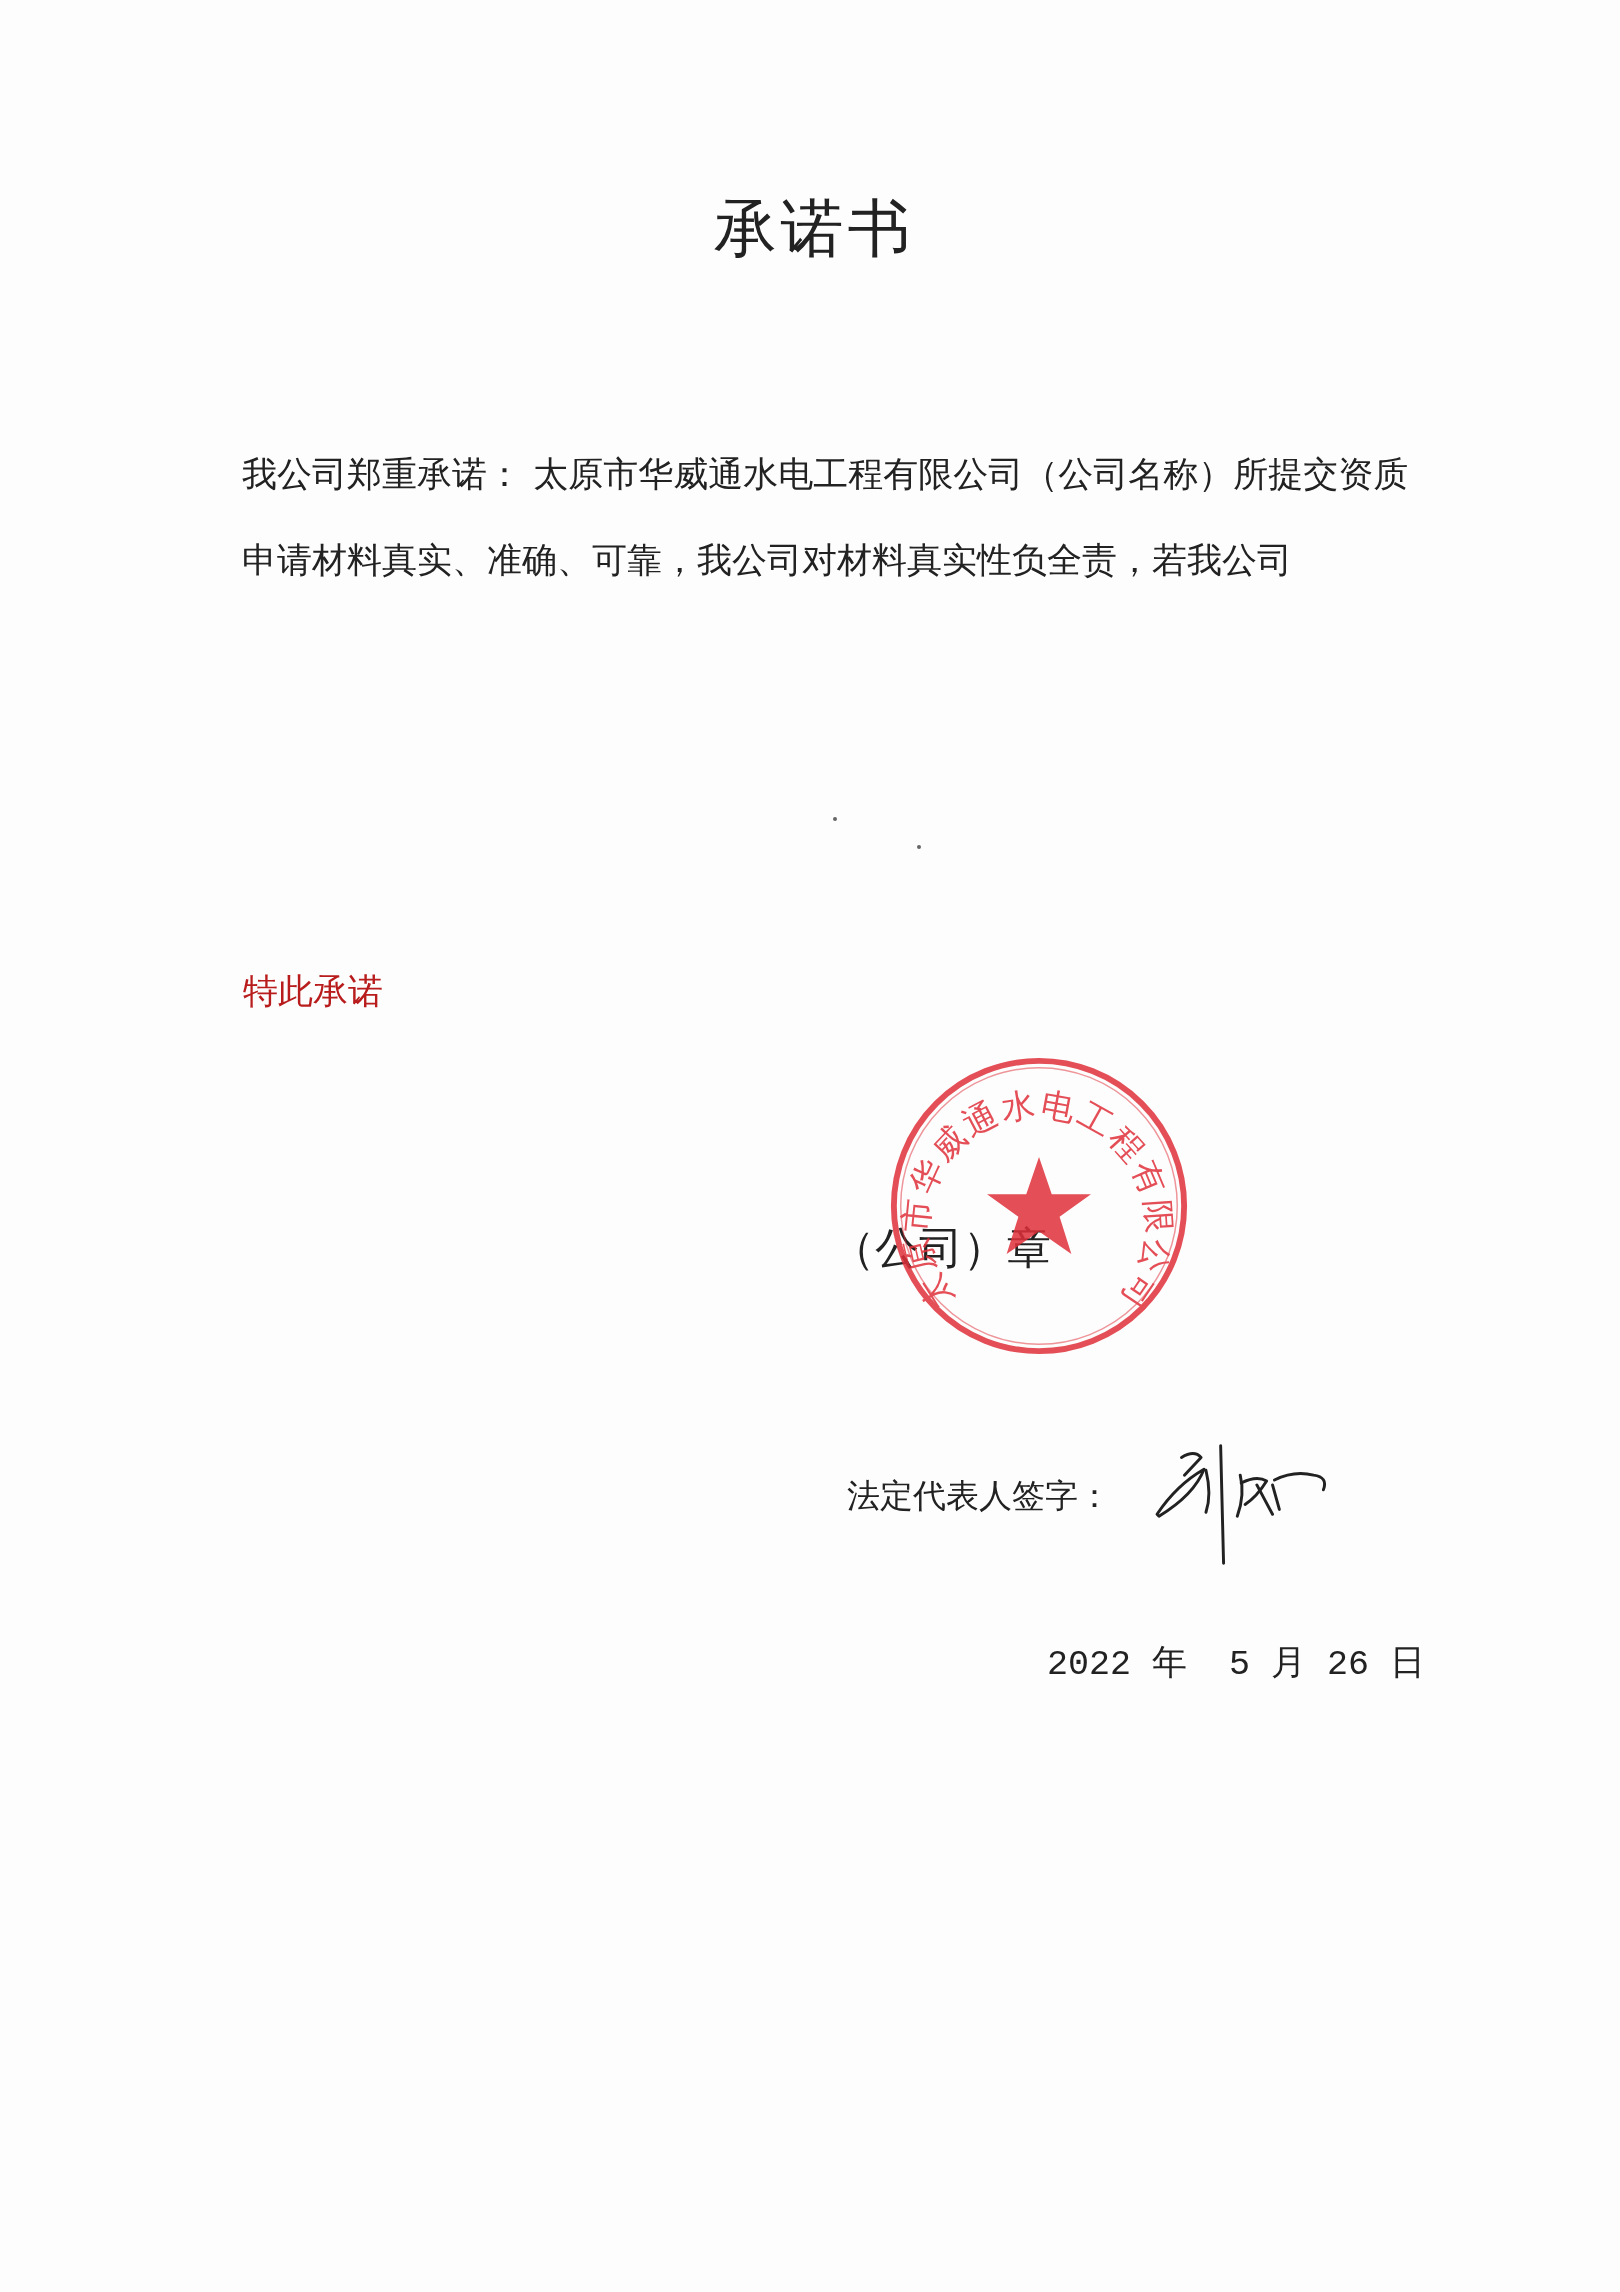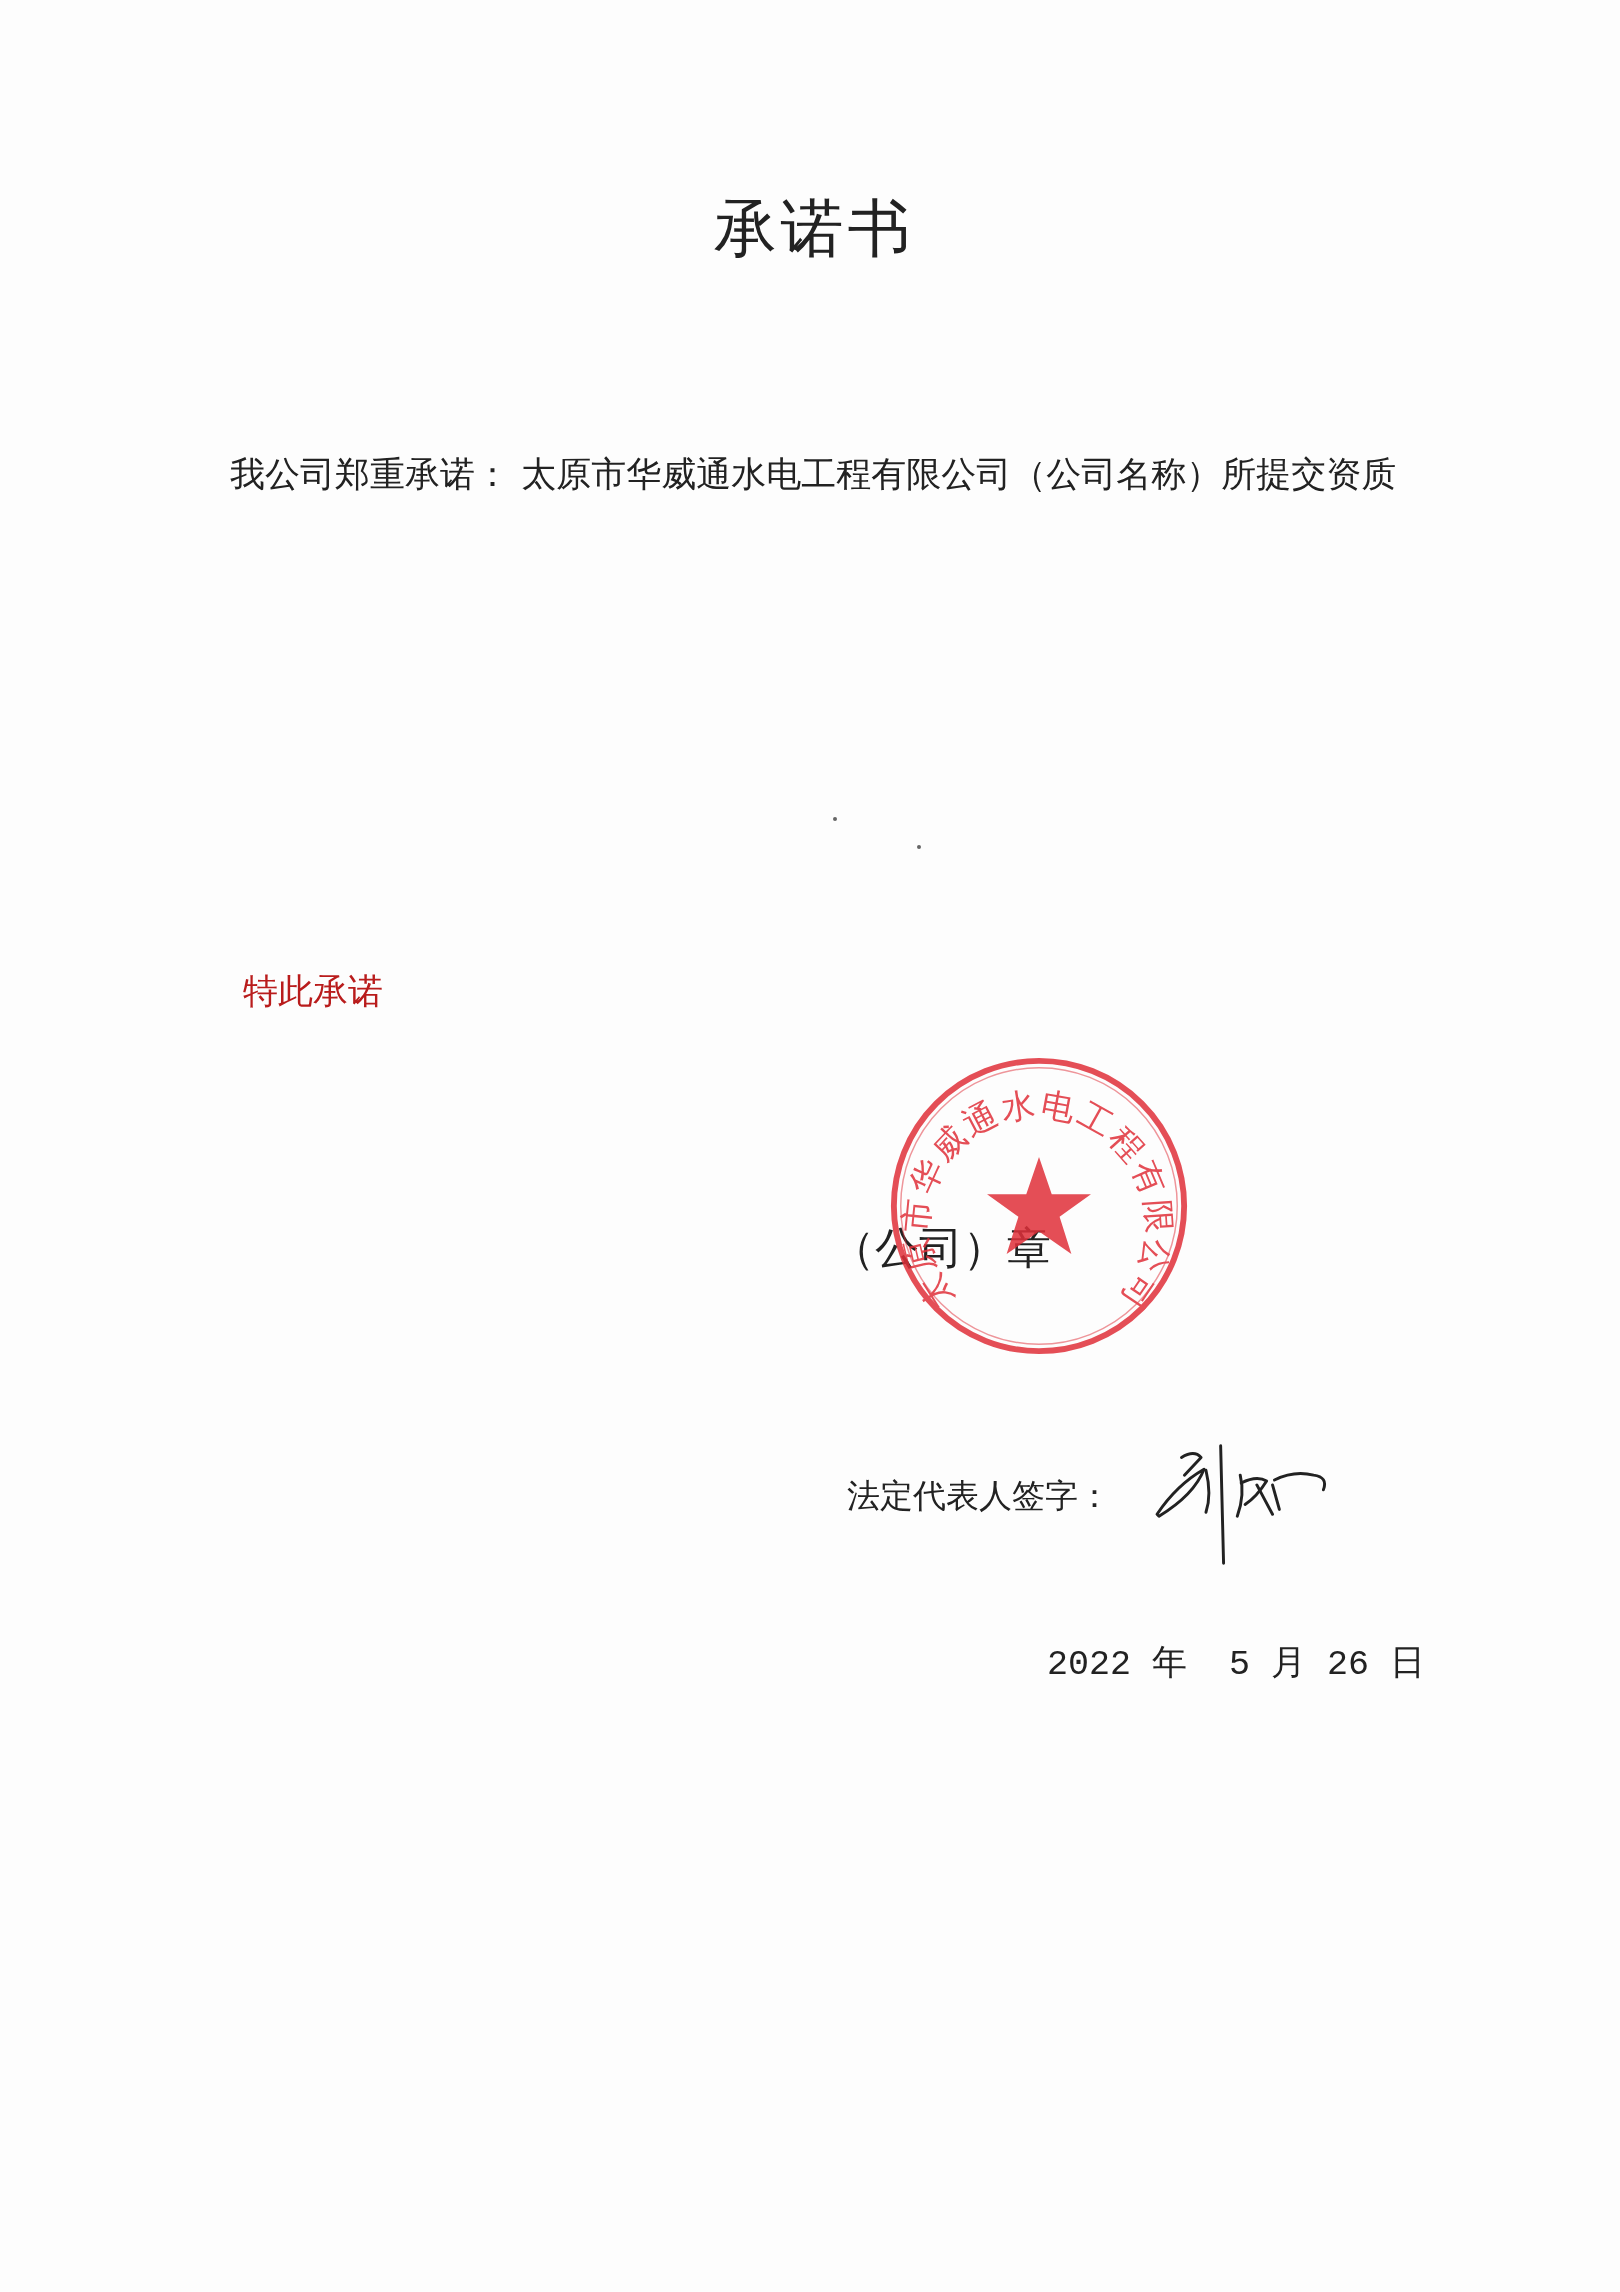--- a/index.html
+++ b/index.html
@@ -12,21 +12,21 @@
       color: #1e1e1e;
     }
     .title {
       position: absolute; left: 8px; right: 0; top: 186px;
       text-align: center;
       font-family: "DejaVu Serif", serif;
       font-size: 63px; letter-spacing: 3.9px;
       color: #222;
     }
     .para {
-      position: absolute; left: 230px; width: 1137px;
+      position: absolute; left: 242px; width: 1137px;
       font-size: 35px; line-height: 86px;
       color: #222;
     }
     .para .line { display: block; white-space: nowrap; }
     .closing {
       position: absolute; left: 243px; top: 968px;
       font-size: 35px; color: #b91c1c;
     }
     .seal-label {
       position: absolute; left: 831px; top: 1219px;
@@ -54,20 +54,21 @@
   </style>
 </head>
 <body>
 
 <div>
 
   <div class="title">承诺书</div>
 
   <div class="para" style="top:431px;">
     <span class="line">我公司郑重承诺：  太原市华威通水电工程有限公司（公司名称）所提交资质</span>
+    <span class="line">申请材料真实、准确、可靠，我公司对材料真实性负全责，若我公司</span>
   </div>
 
   <div class="closing">特此承诺</div>
 
   <div class="seal-label">（公司）章</div>
 
   <svg class="seal" viewBox="0 0 310 310">
     <defs>
       <path id="sealArc" d="M 70 250 A 112 112 0 1 1 245 240"></path>
     </defs>

